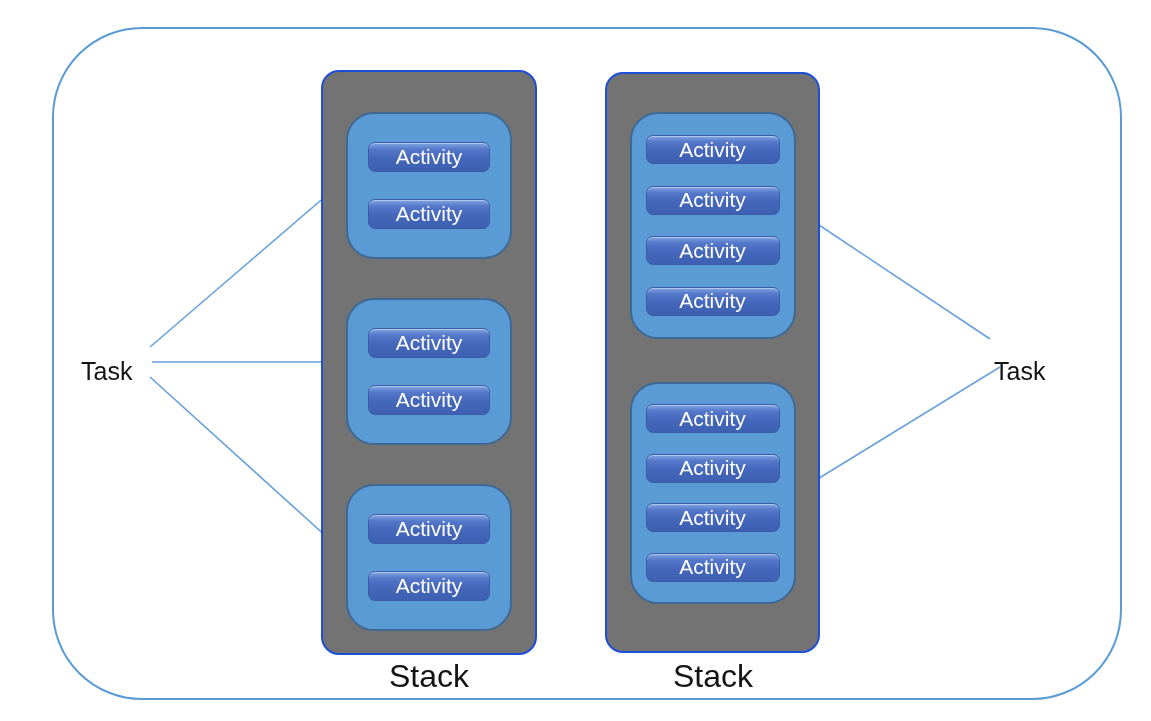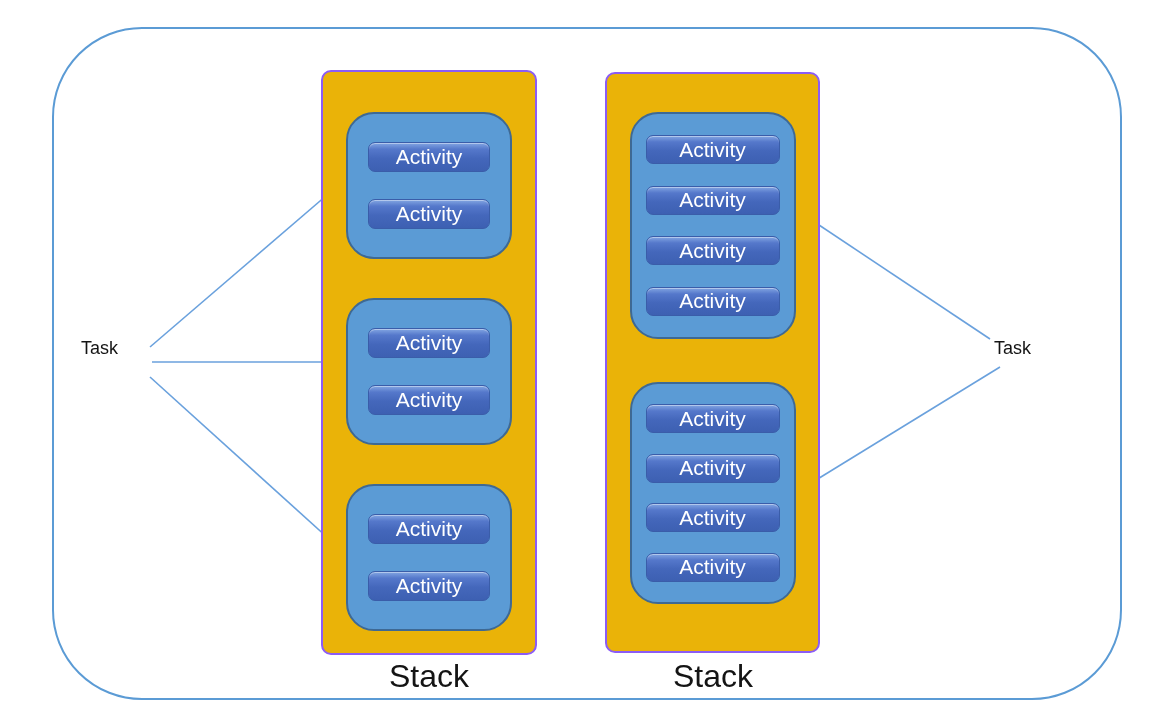--- a/index.html
+++ b/index.html
@@ -16,31 +16,32 @@
     border:2px solid #5b9bd5;
     border-radius:90px;
     background:transparent;
   }
   .arrow-layer{
     position:absolute;left:0;top:0;width:1151px;height:721px;
     pointer-events:none;
   }
   .task-label{
     position:absolute;
-    font-size:18px;
+    font-size:25px;
     color:#141414;
     white-space:nowrap;
+    margin-top:19px;
   }
   .task-left{left:81px;top:338px;}
   .task-right{left:994px;top:338px;}
   .stack{
     position:absolute;
-    background:#eab308;
-    border:2px solid #8b5cf6;
-    border-radius:10px;
+    background:#737373;
+    border:2px solid #1d4ed8;
+    border-radius:18px;
     display:flex;
     flex-direction:column;
     align-items:center;
     box-sizing:border-box;
   }
   .left-stack{left:321px;top:70px;width:216px;height:585px;padding-top:40px;gap:39px;}
   .right-stack{left:605px;top:72px;width:215px;height:581px;padding-top:38px;gap:43px;}
   .activity-group{
     width:166px;
     background:#5b9bd5;

